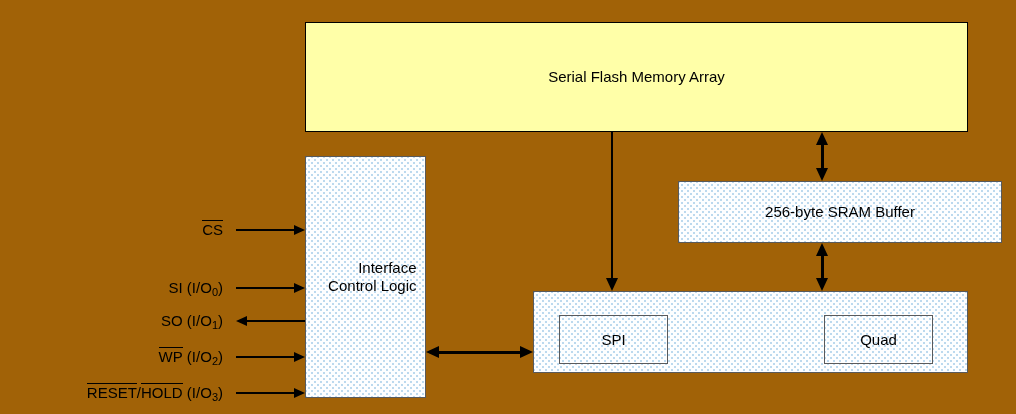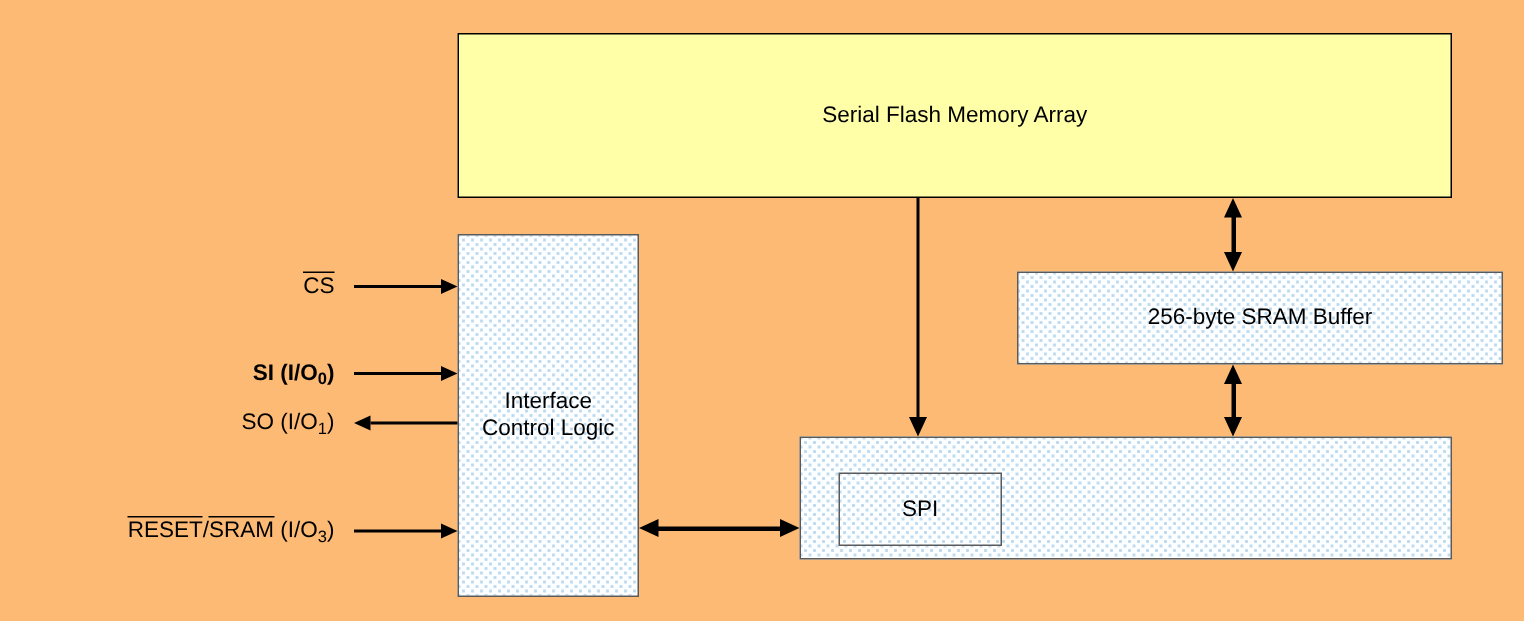--- a/index.html
+++ b/index.html
@@ -6,21 +6,21 @@
     margin: 0;
     padding: 0;
     background: #ffffff;
     font-family: "Liberation Sans", sans-serif;
     color: #000000;
   }
   .canvas {
     position: relative;
     width: 1016px;
     height: 414px;
-    background: #fdba74;
+    background: #a16207;
     overflow: hidden;
     font-size: 15px;
   }
   .box {
     position: absolute;
     box-sizing: border-box;
     display: flex;
     align-items: center;
     justify-content: center;
     text-align: center;
@@ -33,34 +33,34 @@
   .dotted {
     background-color: #fdfeff;
     background-image:
       radial-gradient(circle, #bcd9ee 0.9px, rgba(188,217,238,0) 1.15px),
       radial-gradient(circle, #bcd9ee 0.9px, rgba(188,217,238,0) 1.15px);
     background-size: 6px 6px;
     background-position: 0 0, 3px 3px;
     border: 1px solid #595a5c;
   }
   .mem  { left: 305px; top: 22px;  width: 663px; height: 110px; }
-  .icl  { left: 305px; top: 156px; width: 121px; height: 242px; }
+  .icl  { left: 305px; top: 156px; width: 121px; height: 242px; text-align: right; }
   .icl .lbl { width: 102px; }
   .sram { left: 678px; top: 181px; width: 324px; height: 62px; }
   .io   { left: 533px; top: 291px; width: 435px; height: 82px; }
   .mode { top: 23px; width: 109px; height: 49px; }
   .mode-spi  { left: 25px; }
   .mode-dual { left: 157px; }
   .mode-quad { left: 290px; }
 
   
-  .signal-row { position: absolute; left: 0; width: 305px; height: 20px; }
+  .signal-row { position: absolute; left: 0; width: 305px; height: 20px; margin-top: 39px; }
   .r0 { top: 181px; }
   .r1 { top: 210px; }
-  .r2 { top: 239px; font-weight: bold; }
+  .r2 { top: 239px; }
   .r3 { top: 272px; }
   .r4 { top: 308px; }
   .r5 { top: 344px; }
   .sig-label {
     position: absolute;
     right: 82px;
     top: 0;
     line-height: 20px;
     white-space: nowrap;
   }
@@ -129,20 +129,23 @@
   </div>
 
   <div class="box dotted sram">
     <span class="lbl">256-byte SRAM Buffer</span>
   </div>
 
   <div class="box dotted io">
     <div class="box dotted mode mode-spi">
       <span class="lbl">SPI</span>
     </div>
+    <div class="box dotted mode mode-quad">
+      <span class="lbl">Quad</span>
+    </div>
   </div>
 
   <div class="down-arrow">
     <div class="line"></div>
     <div class="head"></div>
   </div>
 
   <div class="varrow va1">
     <div class="head-up"></div>
     <div class="line"></div>
@@ -166,18 +169,22 @@
     <span class="sig-arrow in"></span>
   </div>
   <div class="signal-row r2">
     <span class="sig-label"><span>SI (I/O</span><span class="subscript">0</span><span>)</span></span>
     <span class="sig-arrow in"></span>
   </div>
   <div class="signal-row r3">
     <span class="sig-label"><span>SO (I/O</span><span class="subscript">1</span><span>)</span></span>
     <span class="sig-arrow out"></span>
   </div>
+  <div class="signal-row r4">
+    <span class="sig-label"><span class="ovl">WP</span><span> (I/O</span><span class="subscript">2</span><span>)</span></span>
+    <span class="sig-arrow in"></span>
+  </div>
   <div class="signal-row r5">
-    <span class="sig-label"><span class="ovl">RESET</span><span>/</span><span class="ovl">SRAM</span><span> (I/O</span><span class="subscript">3</span><span>)</span></span>
+    <span class="sig-label"><span class="ovl">RESET</span><span>/</span><span class="ovl">HOLD</span><span> (I/O</span><span class="subscript">3</span><span>)</span></span>
     <span class="sig-arrow in"></span>
   </div>
 
 </div>
 
 </body></html>

